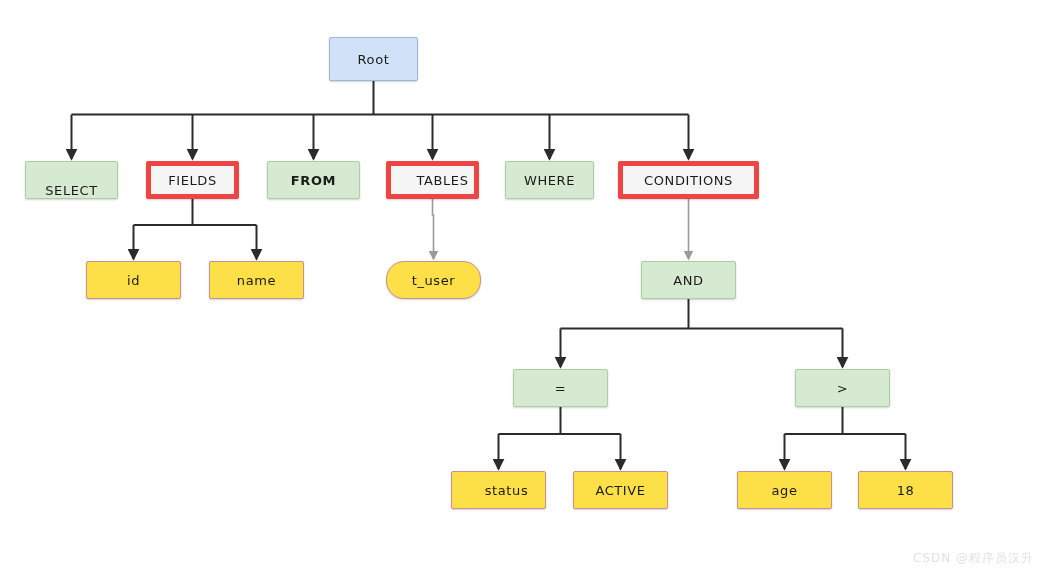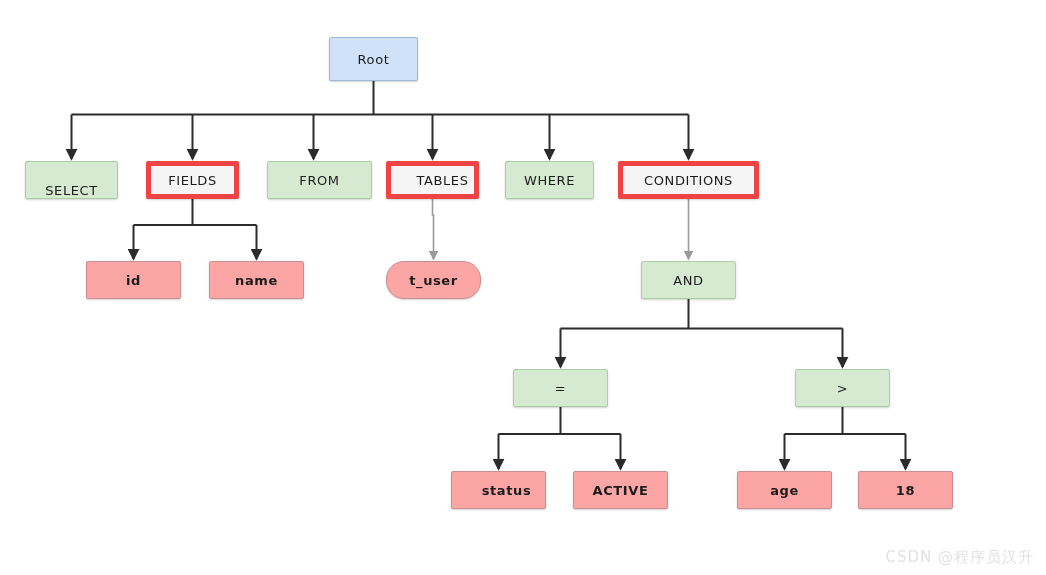--- a/index.html
+++ b/index.html
@@ -46,30 +46,29 @@
     background: #d5ead0;
     border: 1px solid #a9cfa1;
     box-shadow: 0 1px 2px rgba(0,0,0,0.18);
   }
   .node-slot {
     background: #f5f5f5;
     border: 5px solid #ef4444;
     box-shadow: 0 1px 2px rgba(0,0,0,0.18);
   }
   .node-leaf {
-    background: #fca5a5;
+    background: #fde047;
     border: 1px solid #c98f93;
     box-shadow: 0 1px 2px rgba(0,0,0,0.18);
-    font-weight: bold;
   }
   .watermark {
     position: absolute;
     right: 12px;
     bottom: 8px;
-    font-size: 15px;
+    font-size: 12px;
     color: #e2e2e2;
     letter-spacing: 1px;
     z-index: 2;
     user-select: none;
   }
 </style>
 </head>
 <body>
 
 <div id="canvas">
@@ -115,21 +114,21 @@
   <div id="node-layer">
       <div class="node node-root" style="left: 329px; top: 37px; width: 89px; height: 44px;">
         <span>Root</span>
       </div>
       <div class="node node-keyword" style="left: 25px; top: 161px; width: 93px; height: 38px; align-items: flex-end;">
         <span>SELECT</span>
       </div>
       <div class="node node-slot" style="left: 146px; top: 161px; width: 93px; height: 38px;">
         <span>FIELDS</span>
       </div>
-      <div class="node node-keyword" style="left: 267px; top: 161px; width: 105px; height: 38px;">
+      <div class="node node-keyword" style="left: 267px; top: 161px; width: 93px; height: 38px; font-weight: bold;">
         <span>FROM</span>
       </div>
       <div class="node node-slot" style="left: 386px; top: 161px; width: 93px; height: 38px; padding-left: 20px;">
         <span>TABLES</span>
       </div>
       <div class="node node-keyword" style="left: 505px; top: 161px; width: 89px; height: 38px;">
         <span>WHERE</span>
       </div>
       <div class="node node-slot" style="left: 618px; top: 161px; width: 141px; height: 38px;">
         <span>CONDITIONS</span>

